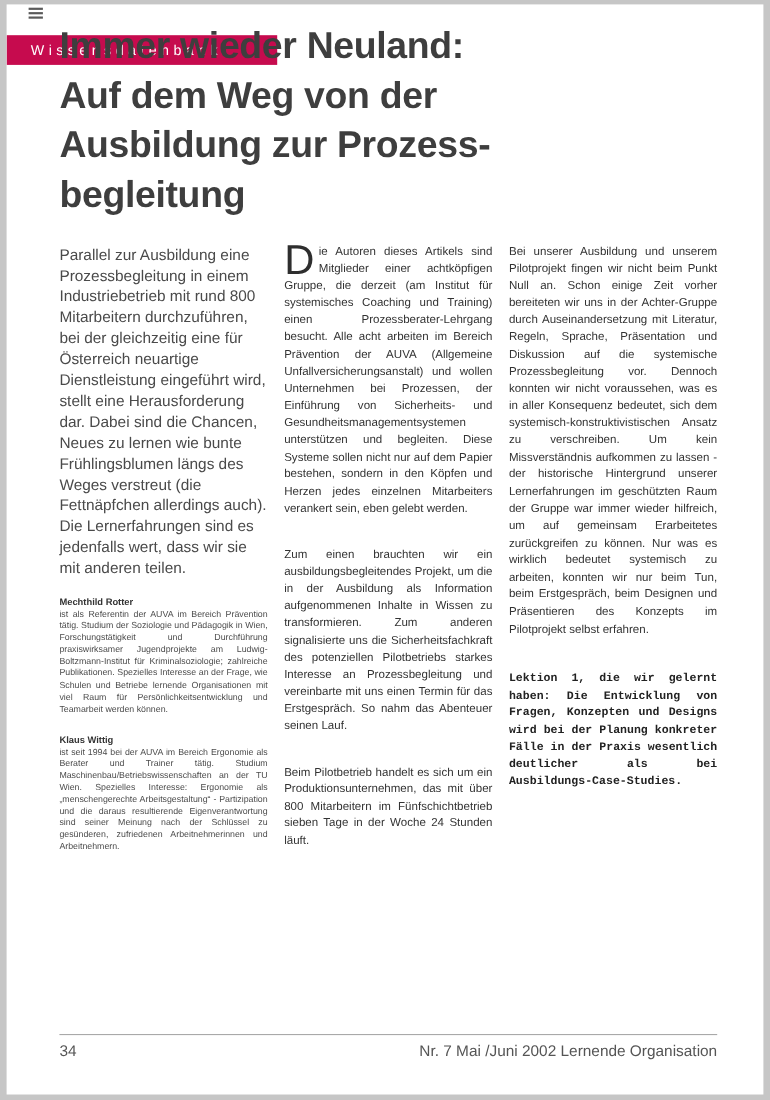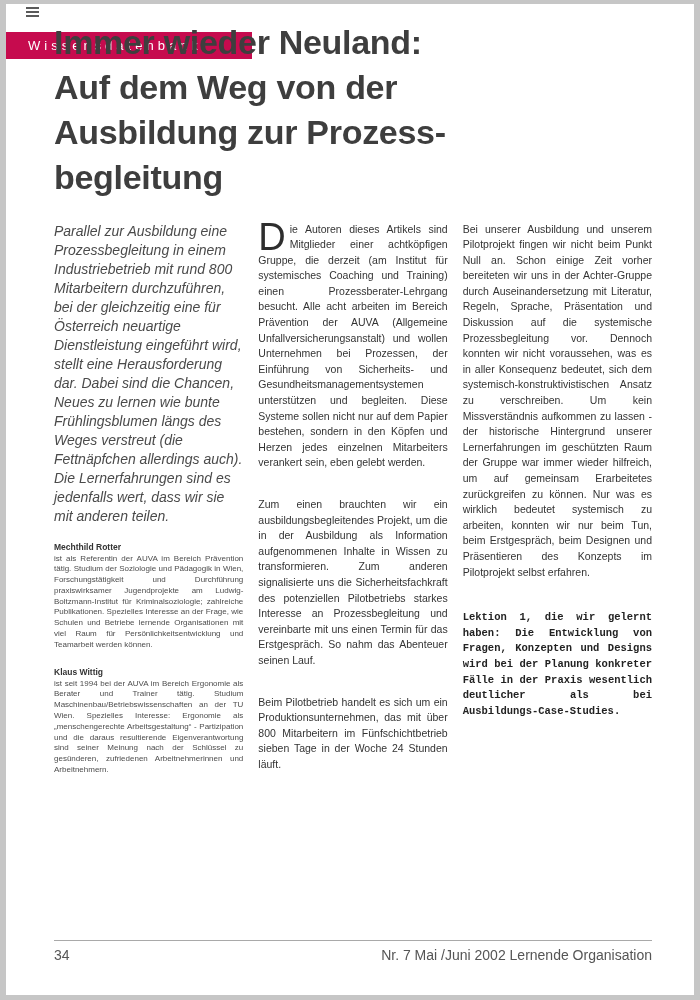--- a/index.html
+++ b/index.html
@@ -60,21 +60,20 @@
     letter-spacing:0.2px;
   }
   .columns{
     margin-top:22px;
     display:flex;
     gap:15px;
   }
   .col{flex:1 1 0;min-width:0;}
   .intro{
     margin:0;
-    font-style:italic;
     font-size:14px;
     line-height:19px;
     color:#4a4a4a;
   }
   .bio{margin-top:16px;}
   .bio-name{
     font-size:8.5px;
     font-weight:700;
     color:#333333;
     margin-bottom:2px;

